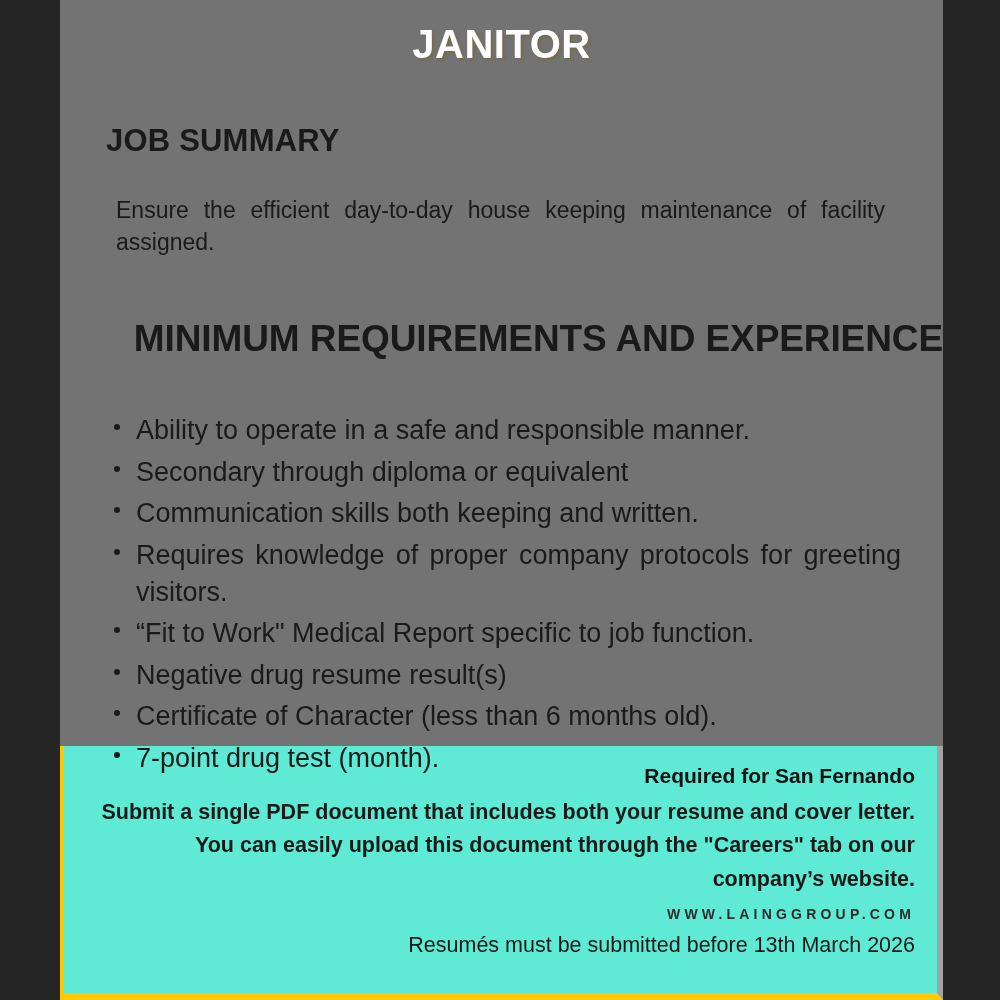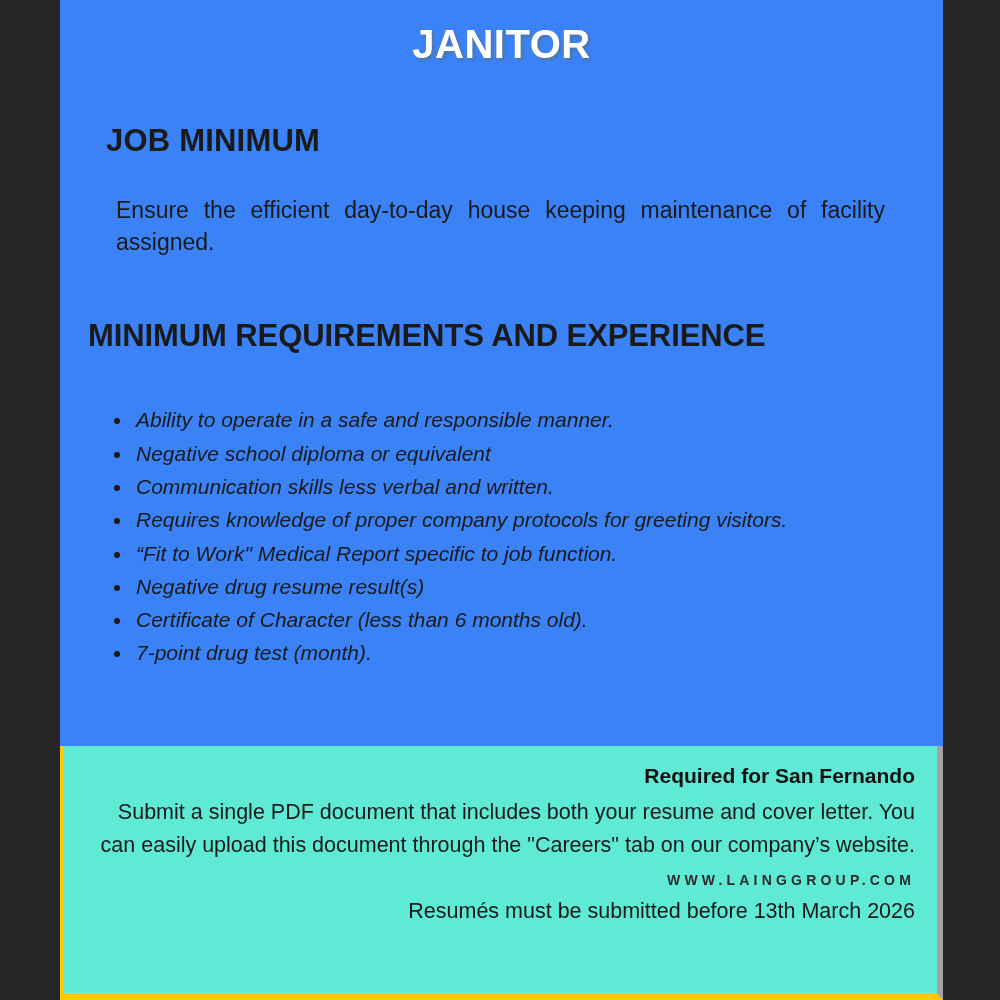--- a/index.html
+++ b/index.html
@@ -19,21 +19,21 @@
     left: 60px;
     top: 0;
     width: 883px;
     height: 1000px;
     display: flex;
     flex-direction: column;
   }
 
   
   .yellow-panel {
-    background: #3b82f6;
+    background: #737373;
     height: 746px;
     box-sizing: border-box;
     padding: 0;
     position: relative;
     flex: 0 0 auto;
   }
 
   .job-title {
     text-align: center;
     color: #FFFFFF;
@@ -62,40 +62,40 @@
   .summary-text {
     font-size: 23px;
     color: #1a1a1a;
     line-height: 1.38;
     text-align: justify;
     margin: 16px;
     padding: 20px 42px 0 40px;
   }
 
   .heading-requirements {
-    font-size: 31px;
-    padding: 44px 0 0 28px;
+    font-size: 37px;
+    padding: 44px 0 0 40px;
     letter-spacing: -0.1px;
+    text-align: right;
   }
 
   .req-list {
     list-style: none;
     margin: 0;
     padding: 52px 42px 0 46px;
   }
 
   .req-list li {
     position: relative;
-    font-size: 21px;
+    font-size: 27px;
     color: #1a1a1a;
     line-height: 1.37;
     text-align: justify;
     padding-left: 30px;
     margin-bottom: 4.5px;
-    font-style: italic;
   }
   .req-list li::before {
     content: "";
     position: absolute;
     left: 8px;
     top: 12px;
     width: 6px;
     height: 6px;
     border-radius: 50%;
     background: #1a1a1a;
@@ -122,20 +122,21 @@
     color: #111111;
     margin: 0;
     line-height: 1.5;
   }
 
   .footer-instructions {
     font-size: 21.5px;
     color: #1a1a1a;
     margin: 4px 0 0 0;
     line-height: 1.58;
+    font-weight: bold;
   }
 
   .footer-website {
     font-size: 14px;
     font-weight: bold;
     color: #2b2b2b;
     letter-spacing: 4.2px;
     margin: 9px 0 0 0;
   }
 
@@ -147,30 +148,30 @@
 </style>
 </head>
 <body>
 
 <div class="poster">
 
   <div class="yellow-panel">
 
     <h1 class="job-title">JANITOR</h1>
 
-    <h2 class="section-heading heading-summary">JOB MINIMUM</h2>
+    <h2 class="section-heading heading-summary">JOB SUMMARY</h2>
 
     <p class="summary-text">Ensure the efficient day-to-day house keeping maintenance of facility assigned.</p>
 
     <h2 class="section-heading heading-requirements">MINIMUM REQUIREMENTS AND EXPERIENCE</h2>
 
     <ul class="req-list">
       <li>Ability to operate in a safe and responsible manner.</li>
-      <li>Negative school diploma or equivalent</li>
-      <li>Communication skills less verbal and written.</li>
+      <li>Secondary through diploma or equivalent</li>
+      <li>Communication skills both keeping and written.</li>
       <li>Requires knowledge of proper company protocols for greeting visitors.</li>
       <li class="no-justify">“Fit to Work" Medical Report specific to job function.</li>
       <li class="no-justify">Negative drug resume result(s)</li>
       <li class="no-justify">Certificate of Character (less than 6 months old).</li>
       <li class="no-justify">7-point drug test (month).</li>
     </ul>
 
   </div>
 
   <div class="white-panel">

